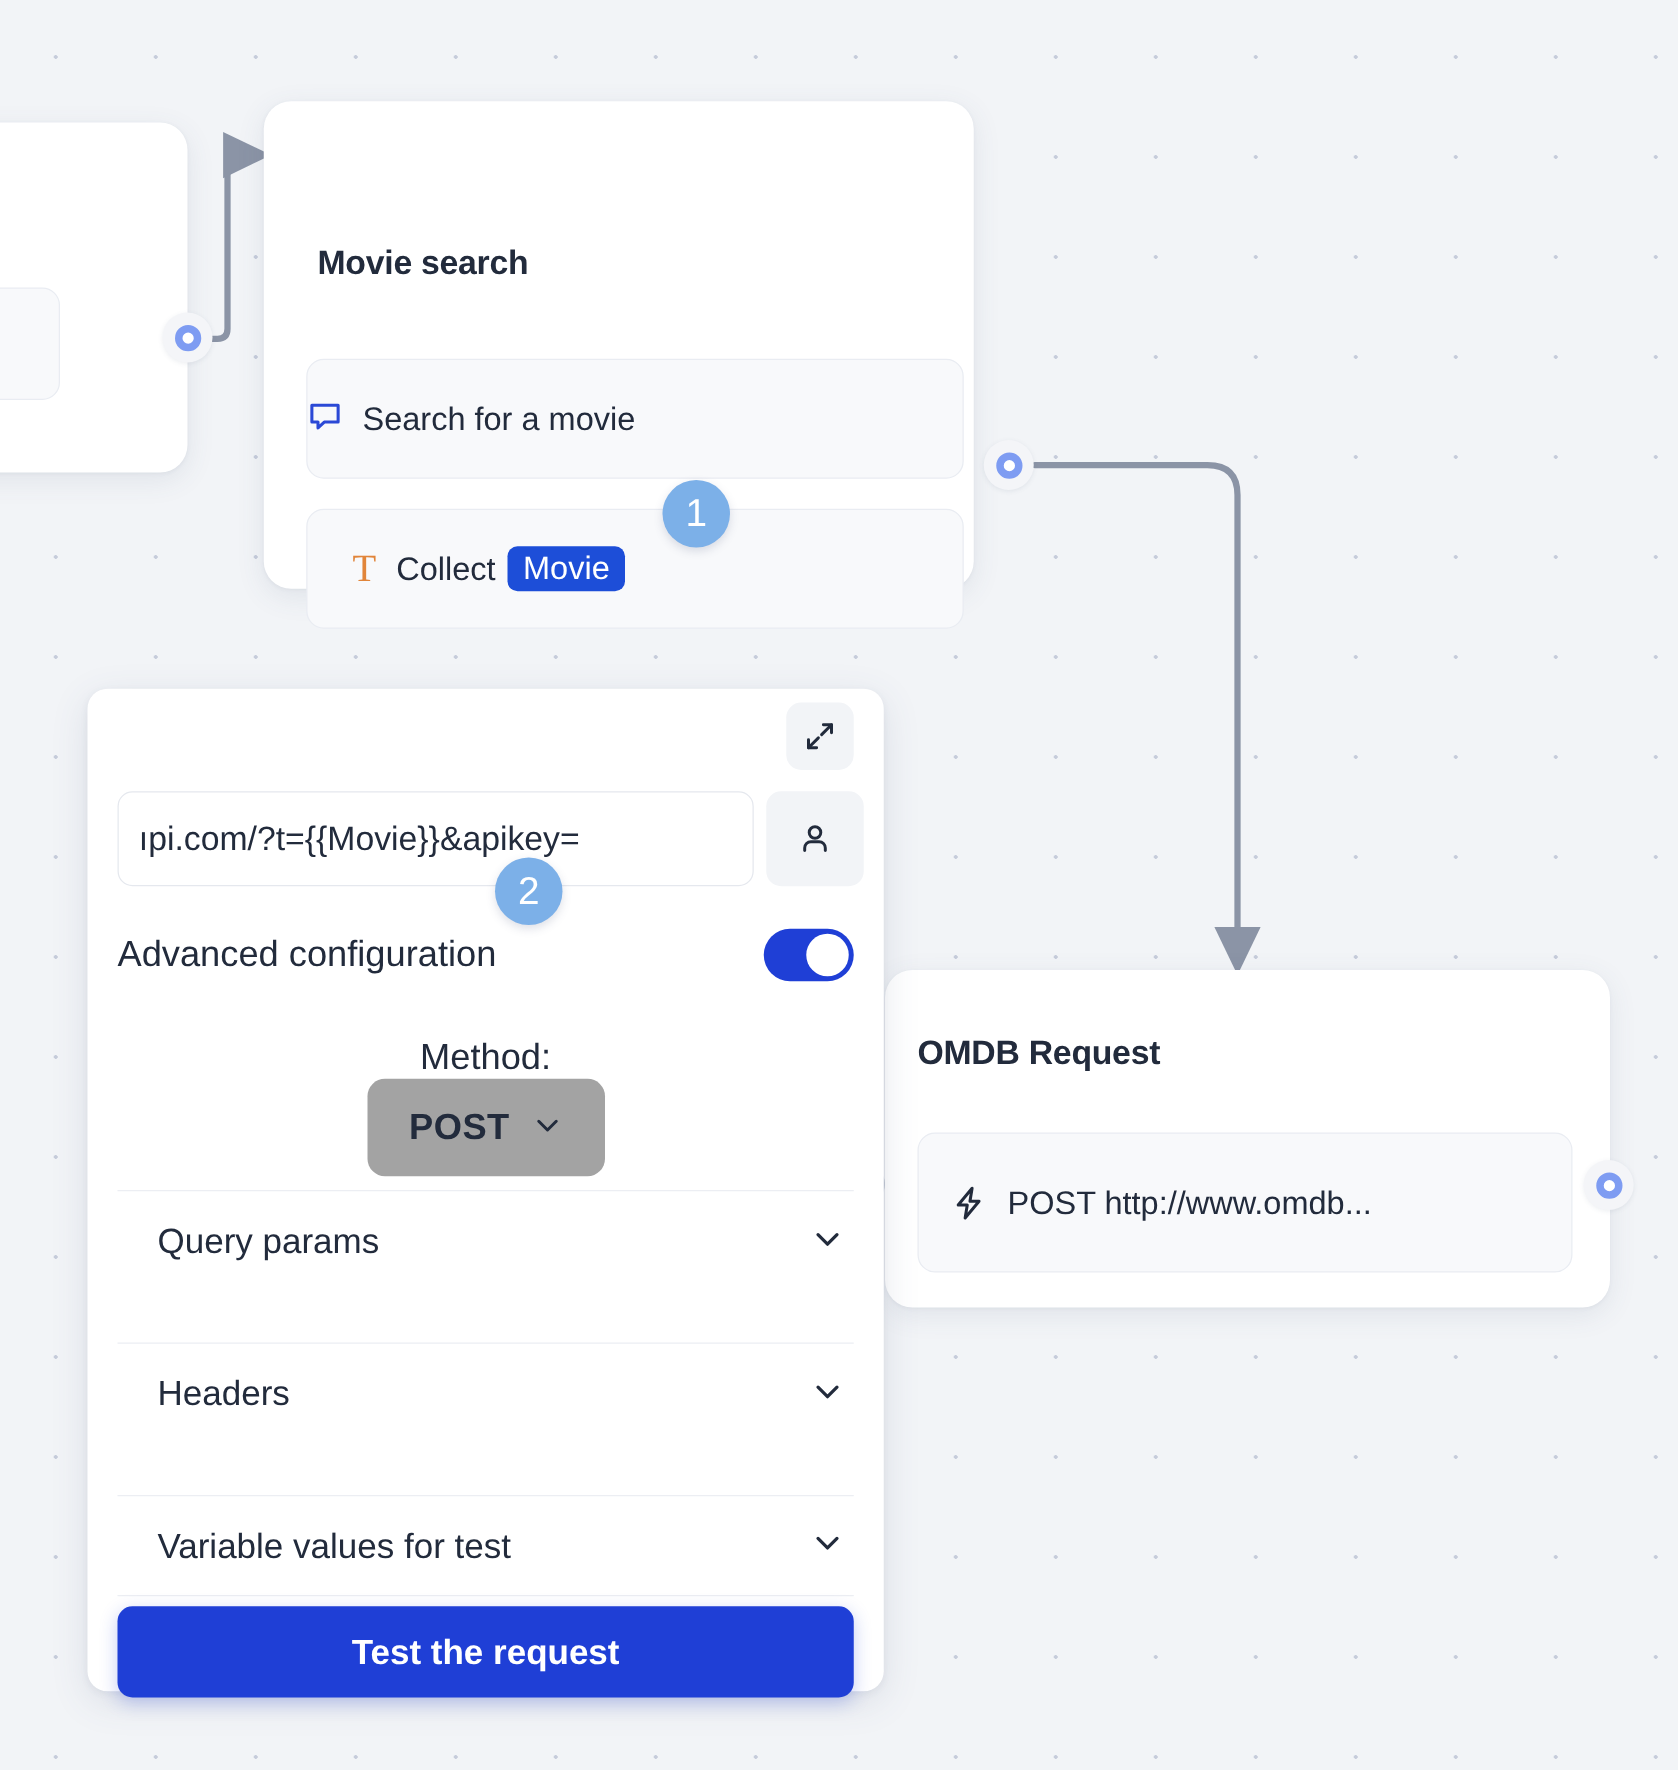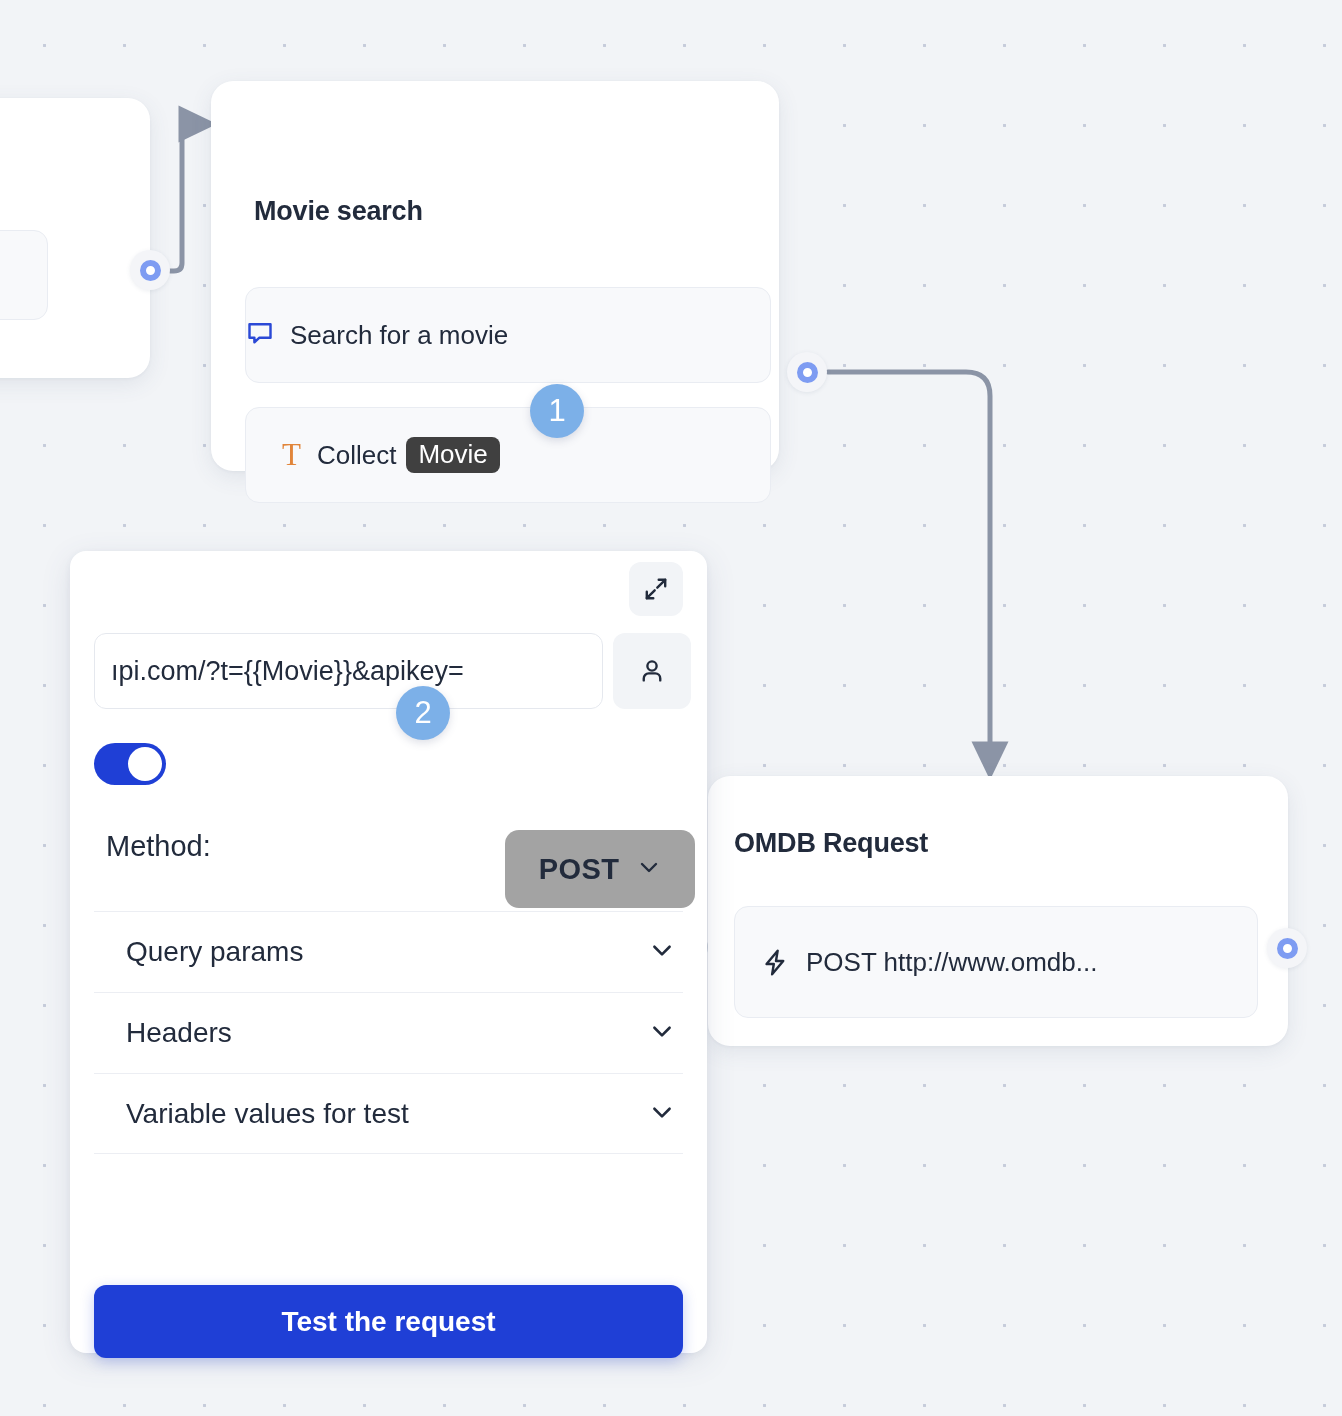--- a/index.html
+++ b/index.html
@@ -109,21 +109,21 @@
     color: #e1853a;
     font-family: "Liberation Serif", serif;
     font-size: 31px;
     line-height: 1;
     font-weight: 400;
     position: relative;
     top: -1px;
   }
 
   .var-chip {
-    background: #404040;
+    background: #1d4ed8;
     color: #ffffff;
     border-radius: 8px;
     padding: 4px 12px 6px 12px;
     font-size: 26px;
     line-height: 1;
     display: inline-block;
   }
 
   
   #node-omdb {
@@ -242,23 +242,23 @@
   .toggle .knob {
     position: absolute;
     right: 4px; top: 4px;
     width: 34px; height: 34px;
     border-radius: 50%;
     background: #ffffff;
   }
 
   .method-row {
     position: absolute;
-    left: 36px; top: 279px;
+    left: 24px; top: 279px;
     width: 589px;
-    display: flex; align-items: flex-start; justify-content: space-between;
+    display: flex; align-items: center; justify-content: space-between; flex-direction: column;
   }
   .method-label { font-size: 29px; color: #222b3c; }
   .method-select {
     width: 190px; height: 78px;
     background: #a3a3a3;
     border-radius: 14px;
     display: flex; align-items: center; justify-content: center;
     gap: 18px;
     cursor: pointer;
   }
@@ -271,20 +271,21 @@
     left: 24px; top: 360px;
     width: 589px;
   }
   .acc-item {
     height: 81px;
     border-top: 1px solid #eceef3;
     display: flex; align-items: center; justify-content: space-between;
     padding: 0 8px 0 32px;
     box-sizing: border-box;
     cursor: pointer;
+    margin-top: 41px;
   }
   .acc-item:last-child { border-bottom: 1px solid #eceef3; }
   .acc-label { font-size: 28px; color: #222b3c; }
 
   #test-btn {
     position: absolute;
     left: 94px; top: 1285px;
     width: 589px; height: 73px;
     background: #1f3fd6;
     border: none;
@@ -388,20 +389,21 @@
       <span style="display:flex;color:#222b3c;">
         <svg width="30" height="30" viewBox="0 0 24 24" fill="none" stroke="currentColor" stroke-width="1.9" stroke-linecap="round" stroke-linejoin="round">
           <circle cx="12" cy="8" r="3.7"></circle>
           <path d="M5.4 19.5 v-1.6 a4 4 0 0 1 4 -4 h5.2 a4 4 0 0 1 4 4 v1.6"></path>
         </svg>
       </span>
     </div>
   </div>
 
   <div class="adv-row">
+    <span class="adv-label">Advanced configuration</span>
     <span class="toggle">
       <span class="knob"></span>
     </span>
   </div>
 
   <div class="method-row">
     <span class="method-label">Method:</span>
     <span class="method-select">
       <span class="mval">POST</span>
       <span class="chev" style="color:#222b3c;">

